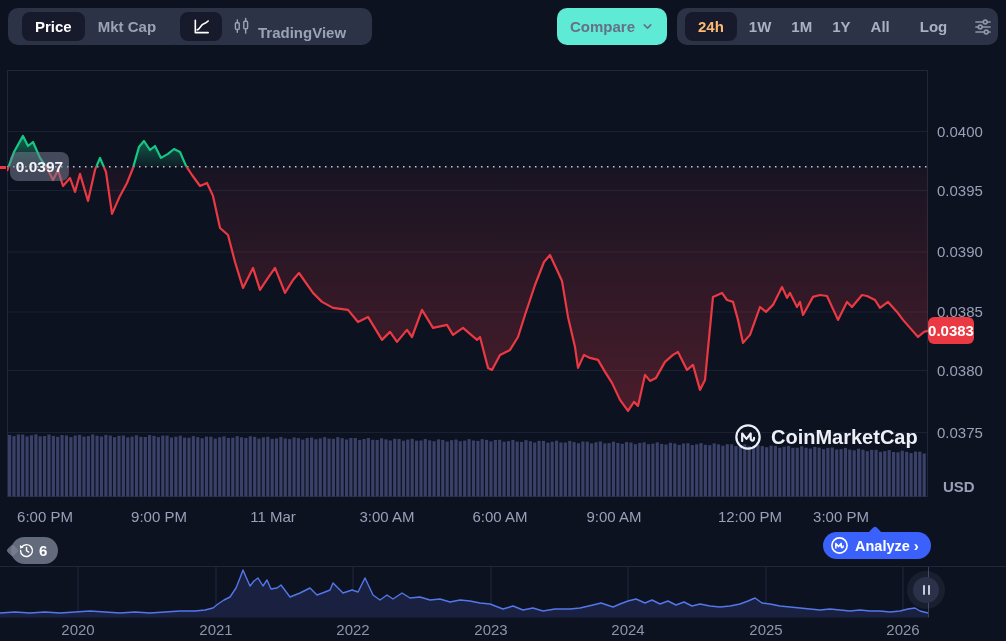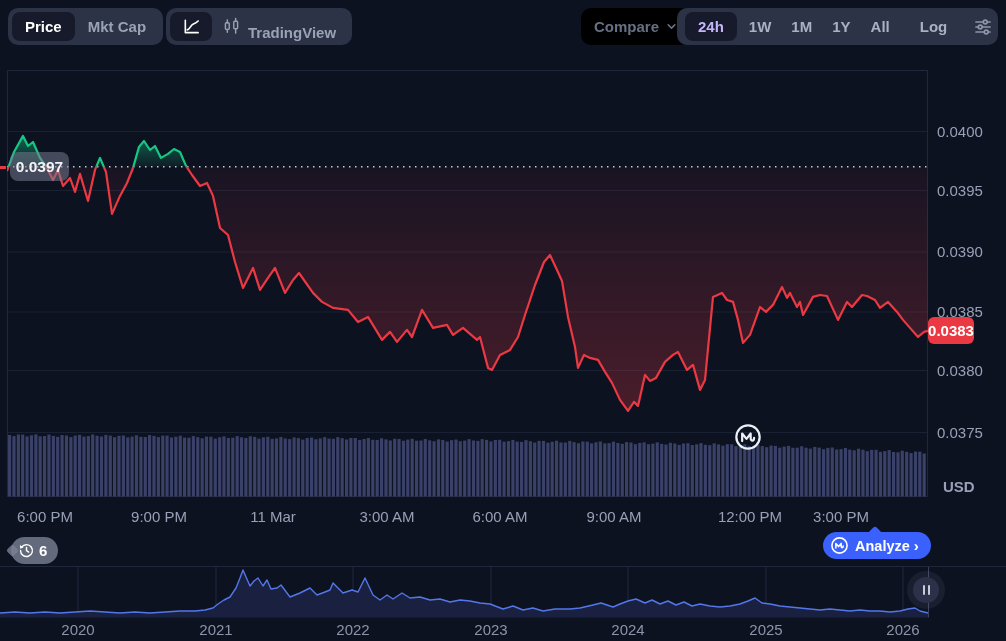--- a/index.html
+++ b/index.html
@@ -5,43 +5,42 @@
   html,body{margin:0;padding:0;}
   body{
     width:1006px;height:641px;position:relative;overflow:hidden;
     background:#0d1221;font-family:"Liberation Sans",sans-serif;
     -webkit-font-smoothing:antialiased;
   }
   .abs{position:absolute;}
   
   .pillgroup{
     position:absolute;top:8px;height:37px;display:flex;align-items:center;
-    background:#2d3347;border-radius:10px;padding:0 4px;box-sizing:border-box;
+    background:#2d3347;border-radius:10px;padding:0 14px;box-sizing:border-box;
   }
   .pill{
     display:flex;align-items:center;justify-content:center;height:29px;
     border-radius:8px;padding:0 13px;font-size:15px;font-weight:700;
     color:#9aa2b6;cursor:pointer;white-space:nowrap;
   }
   .pill.active{background:#161a2b;color:#ffffff;}
   .iconpill{width:42px;padding:0;}
   .tv-label{color:#9aa2b6;font-weight:700;font-size:15px;margin:12px 12px 0 7px;}
   .compare{
     position:absolute;top:8px;left:557px;width:110px;height:37px;
-    background:#000000;border-radius:10px;display:flex;align-items:center;
+    background:#5eead4;border-radius:10px;display:flex;align-items:center;
     justify-content:center;gap:6px;color:#667086;font-weight:600;font-size:15px;
     cursor:pointer;
-    margin-left:24px;
   }
   .ranges{left:677px;width:321px;justify-content:flex-start;padding:0 8px;}
   .range-btn{
     font-size:15px;font-weight:700;color:#a9b0c2;padding:0 10px;height:29px;
     display:flex;align-items:center;border-radius:8px;cursor:pointer;
   }
-  .range-btn.active{background:#161a2b;color:#c4b5fd;padding:0 13px;margin-right:2px;}
+  .range-btn.active{background:#161a2b;color:#fdba74;padding:0 13px;margin-right:2px;}
   .vdiv{width:1px;height:18px;background:#464d64;margin:0 5px;}
   
   .ytick{position:absolute;left:937px;width:64px;font-size:15px;color:#98a0b5;font-weight:500;}
   .usd{position:absolute;left:943px;top:478px;font-size:15px;color:#98a0b5;font-weight:700;}
   .xtick{position:absolute;top:508px;width:90px;text-align:center;font-size:15px;color:#98a0b5;}
   .yeartick{position:absolute;top:621px;width:70px;text-align:center;font-size:15px;color:#8d94a8;}
   .open-label{
     position:absolute;left:10px;top:152px;width:59px;height:29px;border-radius:8px;
     background:rgba(118,126,146,0.52);color:#f3f4f8;font-size:15.5px;font-weight:600;
     display:flex;align-items:center;justify-content:center;z-index:5;
@@ -412,20 +411,21 @@
     <div class="xtick" style="left: 796px;">3:00 PM</div>
   </div>
 
 <div class="watermark">
   <span style="display:flex;">
     <svg width="28" height="28" viewBox="0 0 24 24" fill="none" stroke="#edeff6" stroke-width="1.9" stroke-linecap="round" stroke-linejoin="round">
       <circle cx="12" cy="12" r="10"></circle>
       <path d="M7 15.5 V9 L10.7 13.6 L14.3 9 V13.2 C14.3 15.7 17.2 15.8 17.2 12.8"></path>
     </svg>
   </span>
+  <span>CoinMarketCap</span>
 </div>
 
 <div class="history">
   <span style="display:flex;">
     <svg width="17" height="17" viewBox="0 0 20 20" fill="none" stroke="#ffffff" stroke-width="1.7" stroke-linecap="round" stroke-linejoin="round">
       <path d="M4.2 6.2 A7 7 0 1 1 3 10"></path>
       <polygon points="2.2,3.6 2.6,7.8 6.4,6.4" fill="#ffffff" stroke="none"></polygon>
       <polyline points="10,6.4 10,10.2 12.6,11.8"></polyline>
     </svg>
   </span>

